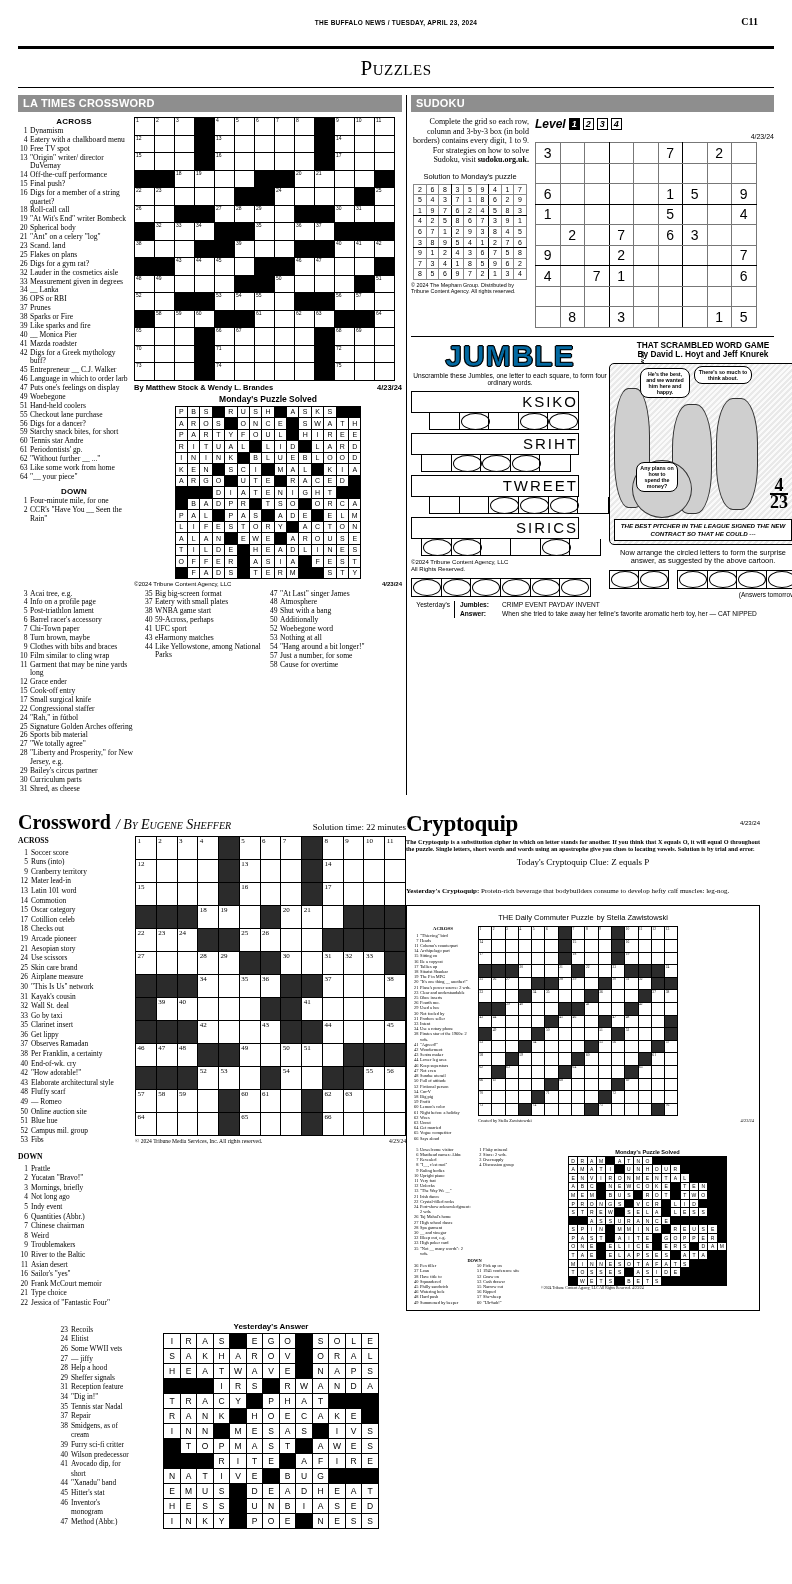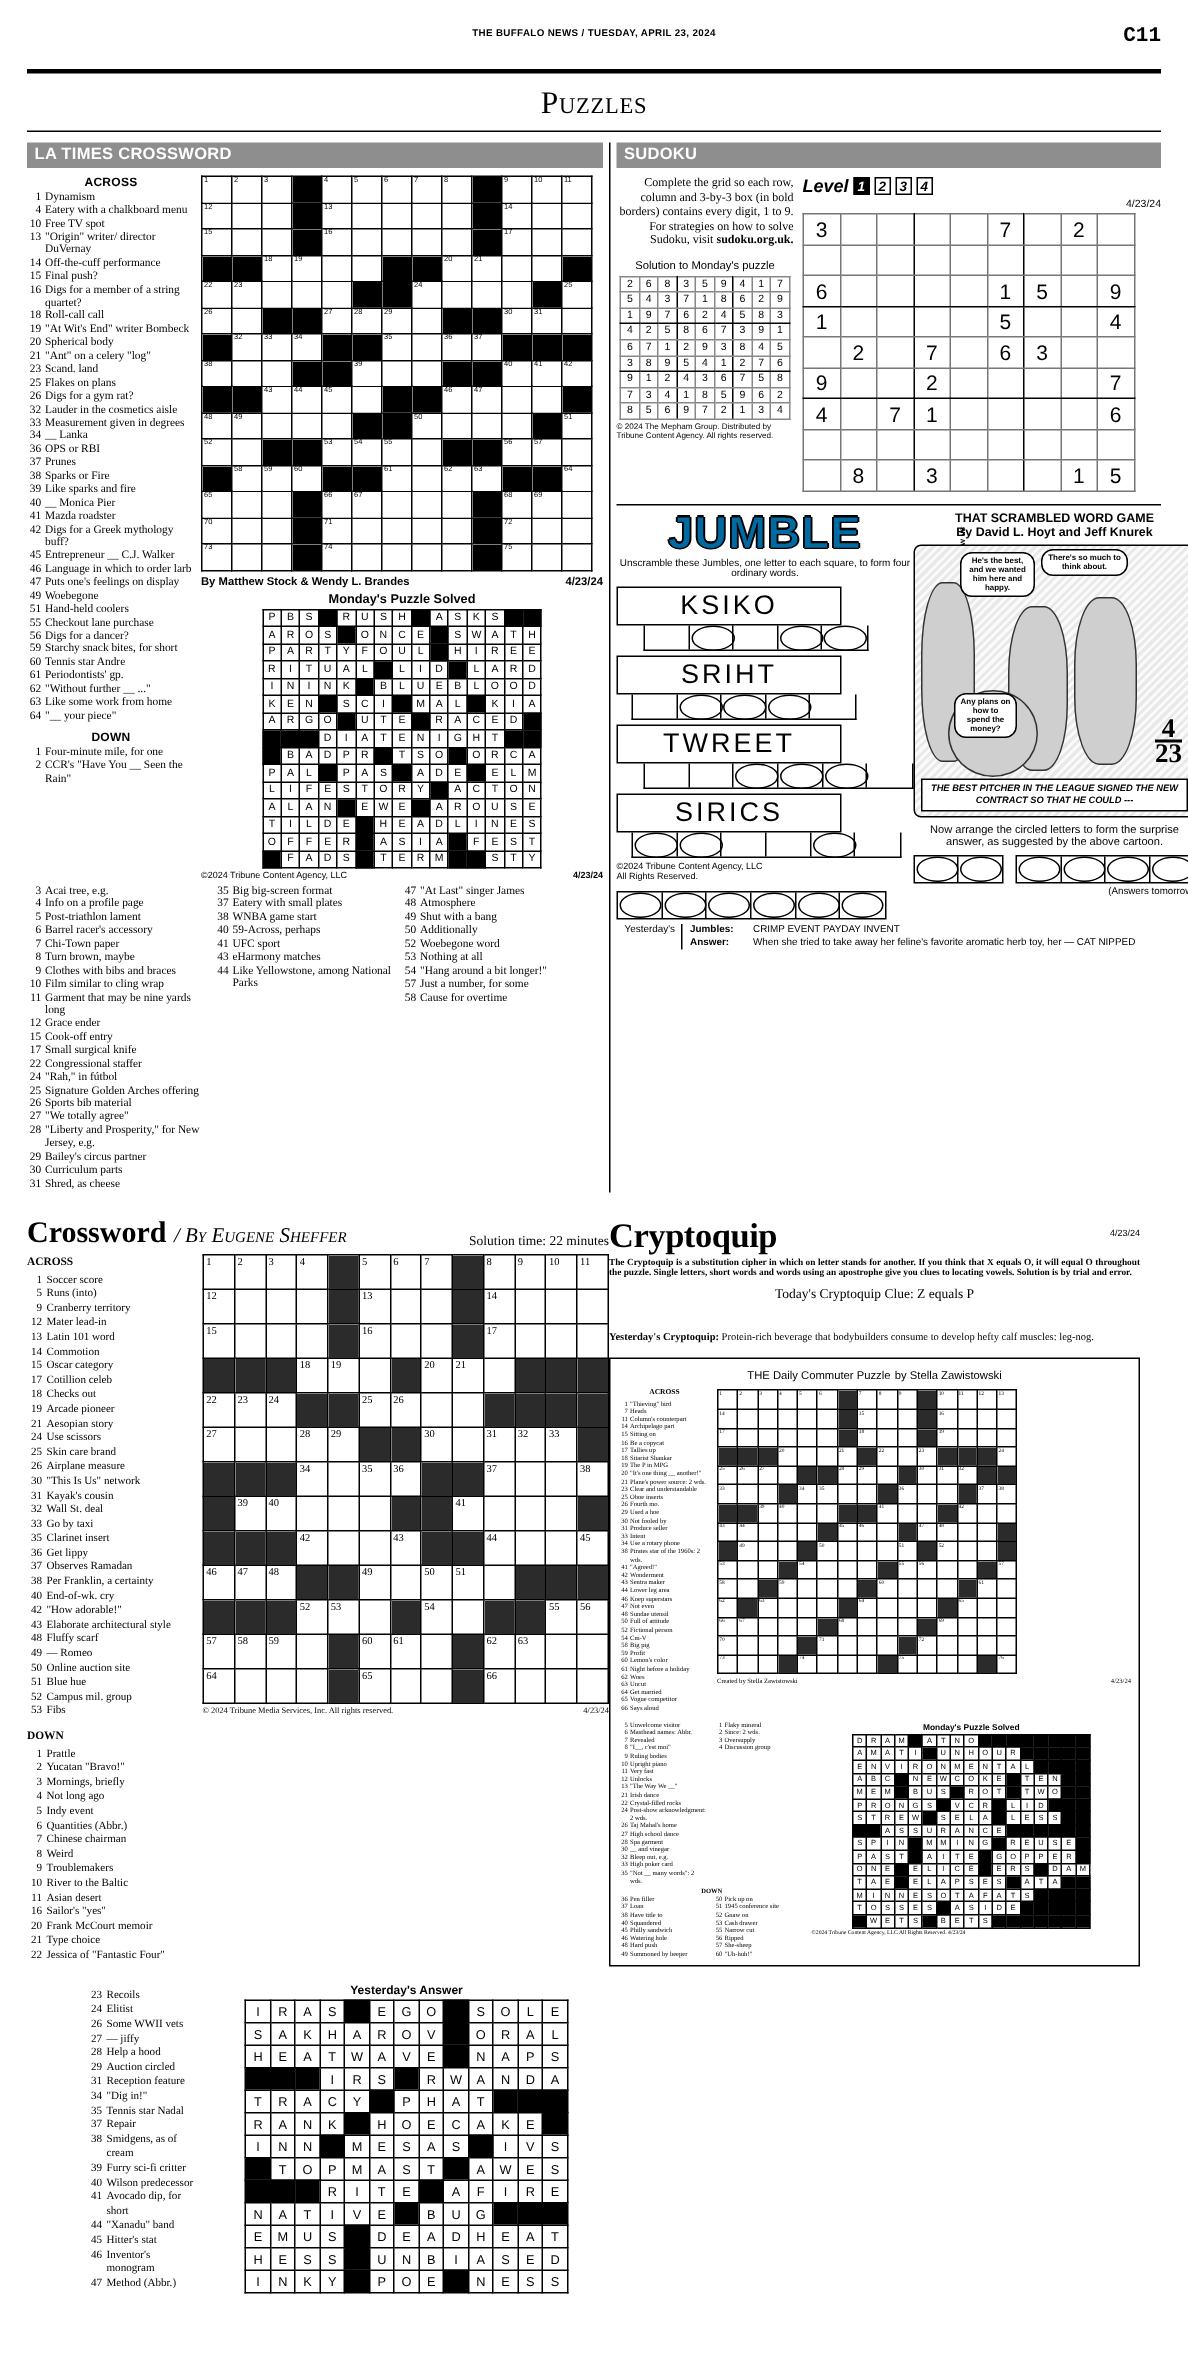--- a/index.html
+++ b/index.html
@@ -15,22 +15,22 @@
   .page { width:792px; height:1584px; position:relative; padding:0 18px; }
 
   
   .masthead { position:relative; height:44px; }
   .masthead .dateline {
     text-align:center; font-family:"Liberation Sans",sans-serif;
     font-size:6.5px; font-weight:bold; letter-spacing:.25px;
     padding-top:19px; text-transform:uppercase;
   }
   .masthead .folio {
-    position:absolute; right:0; top:16px;
-    font-family:Liberation Mono, monospace; font-size:14px; font-weight:bold;
+    position:absolute; right:16px; top:16px;
+    font-family:Liberation Serif, serif; font-size:10px; font-weight:bold;
   }
   .rule-double { border-top:2.4px solid #000; border-bottom:1px solid #000; height:3px; margin-top:2px; }
   .puzzles-title {
     text-align:center; font-family:"Liberation Serif",serif;
     font-size:21px; letter-spacing:.5px; padding:7px 0 6px;
     font-variant:small-caps;
   }
   .rule-single { border-top:1.1px solid #000; }
 
   
@@ -116,22 +116,22 @@
   .jum-side span { position:absolute; left:-24px; top:58px; width:120px; transform:rotate(-90deg);
                    font-family:"Liberation Sans",sans-serif; font-size:5.6px; font-weight:bold; }
   .jum-right { flex:1; }
   .jum-logo { font-family:"Liberation Sans",sans-serif; font-weight:bold; font-size:30px;
               letter-spacing:1px; text-align:center; line-height:30px;
               -webkit-text-stroke:.5px #000; color:#0369a1; text-shadow:
                 1px 0 #000,-1px 0 #000,0 1px #000,0 -1px #000; }
   .jum-sub { font-family:"Liberation Sans",sans-serif; font-size:6.6px; line-height:7.8px;
              text-align:center; margin:1px 0 4px; }
   .jword { margin-bottom:3px; }
-  .jword .wbox { border:1.3px solid #000; text-align:center; font-family:"Liberation Sans",sans-serif;
-                 font-size:18px; letter-spacing:2px; padding:1px 0 2px; width:150px; }
+  .jword .wbox { border:1.3px solid #000; text-align:right; font-family:"Liberation Sans",sans-serif;
+                 font-size:15px; letter-spacing:2px; padding:1px 0 2px; width:168px; }
   .jrow { display:flex; border:1.3px solid #000; border-top:none; width:180px; margin-left:18px;}
   .jrow div { width:30px; height:16px; border-right:1px solid #000; position:relative; }
   .jrow div:last-child { border-right:none; }
   .jrow div.c::after { content:""; position:absolute; left:1px; top:0px; width:27px; height:15px;
                        border:1.3px solid #000; border-radius:50%; }
   .j-credit { font-family:"Liberation Sans",sans-serif; font-size:6px; line-height:7px; margin-top:3px;}
   .ansrow { display:flex; border:1.6px solid #000; width:180px; margin-top:5px;}
   .ansrow div { width:30px; height:17px; border-right:1px solid #000; position:relative;}
   .ansrow div:last-child{border-right:none;}
   .ansrow div::after { content:""; position:absolute; left:1px; top:0px; width:26px; height:15px;
@@ -2146,21 +2146,21 @@
               <li>
                 <span class="n">27</span>
                 <span class="t">— jiffy</span>
               </li>
               <li>
                 <span class="n">28</span>
                 <span class="t">Help a hood</span>
               </li>
               <li>
                 <span class="n">29</span>
-                <span class="t">Auction circled</span>
+                <span class="t">Sheffer signals</span>
               </li>
               <li>
                 <span class="n">31</span>
                 <span class="t">Reception feature</span>
               </li>
               <li>
                 <span class="n">34</span>
                 <span class="t">"Dig in!"</span>
               </li>
               <li>

